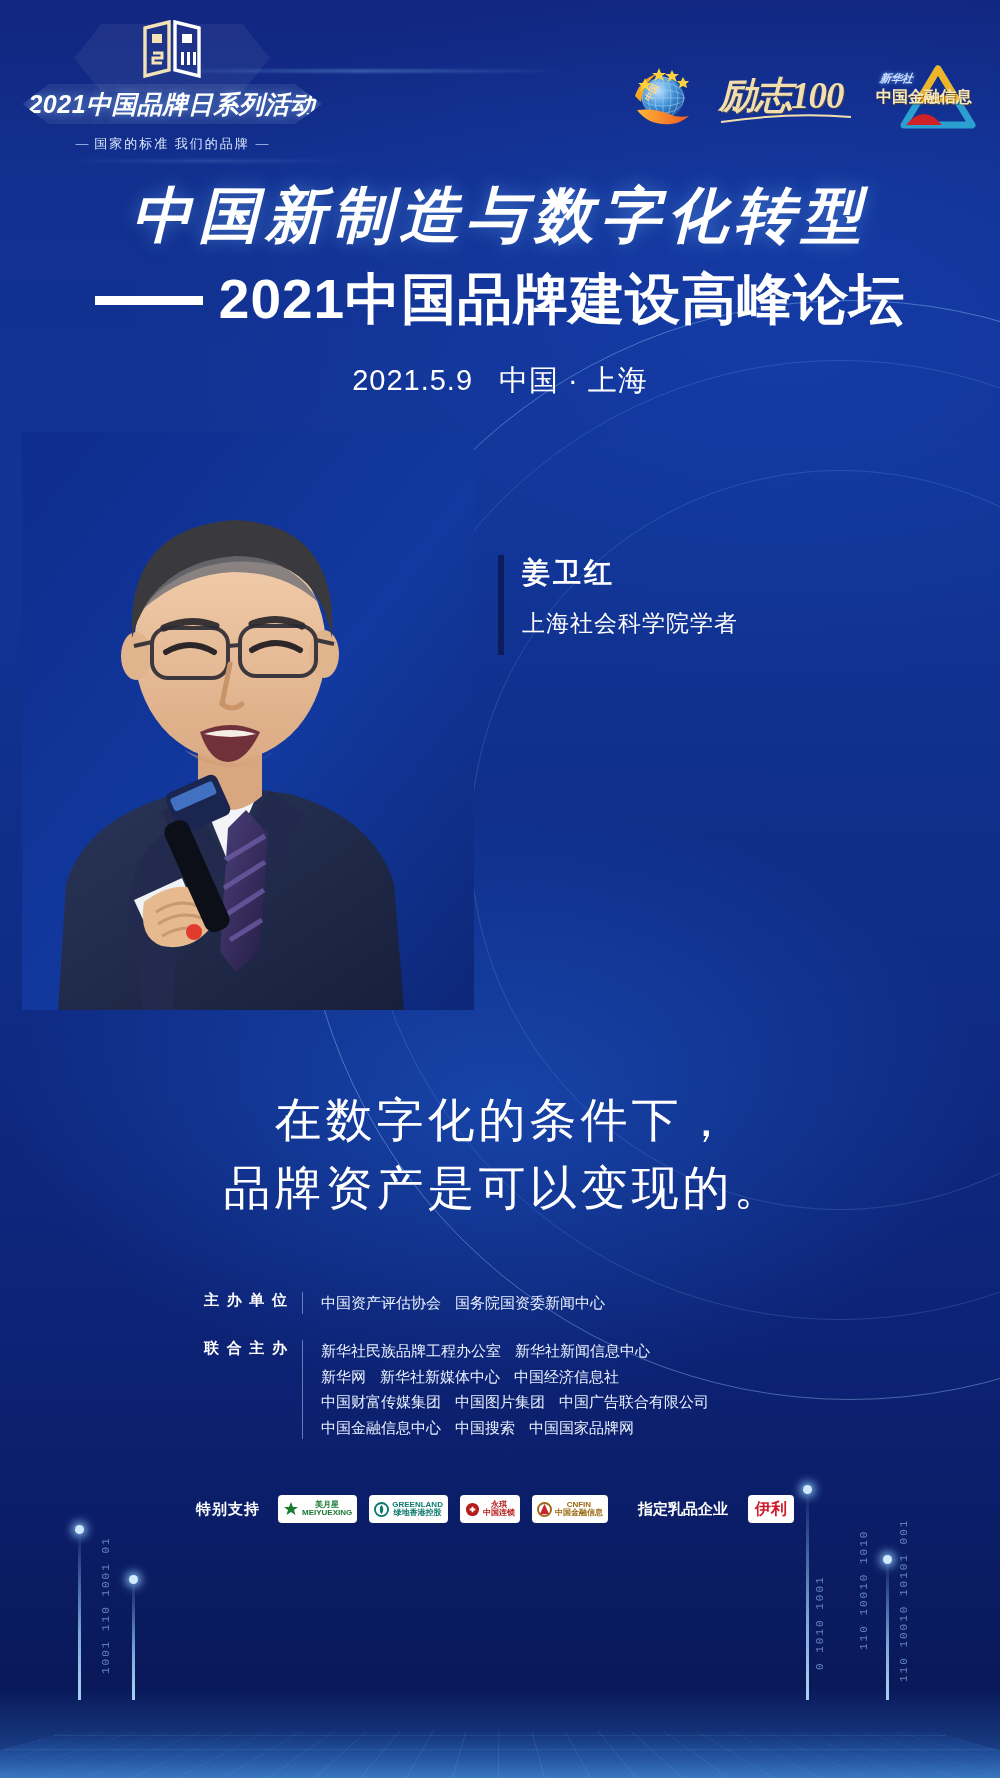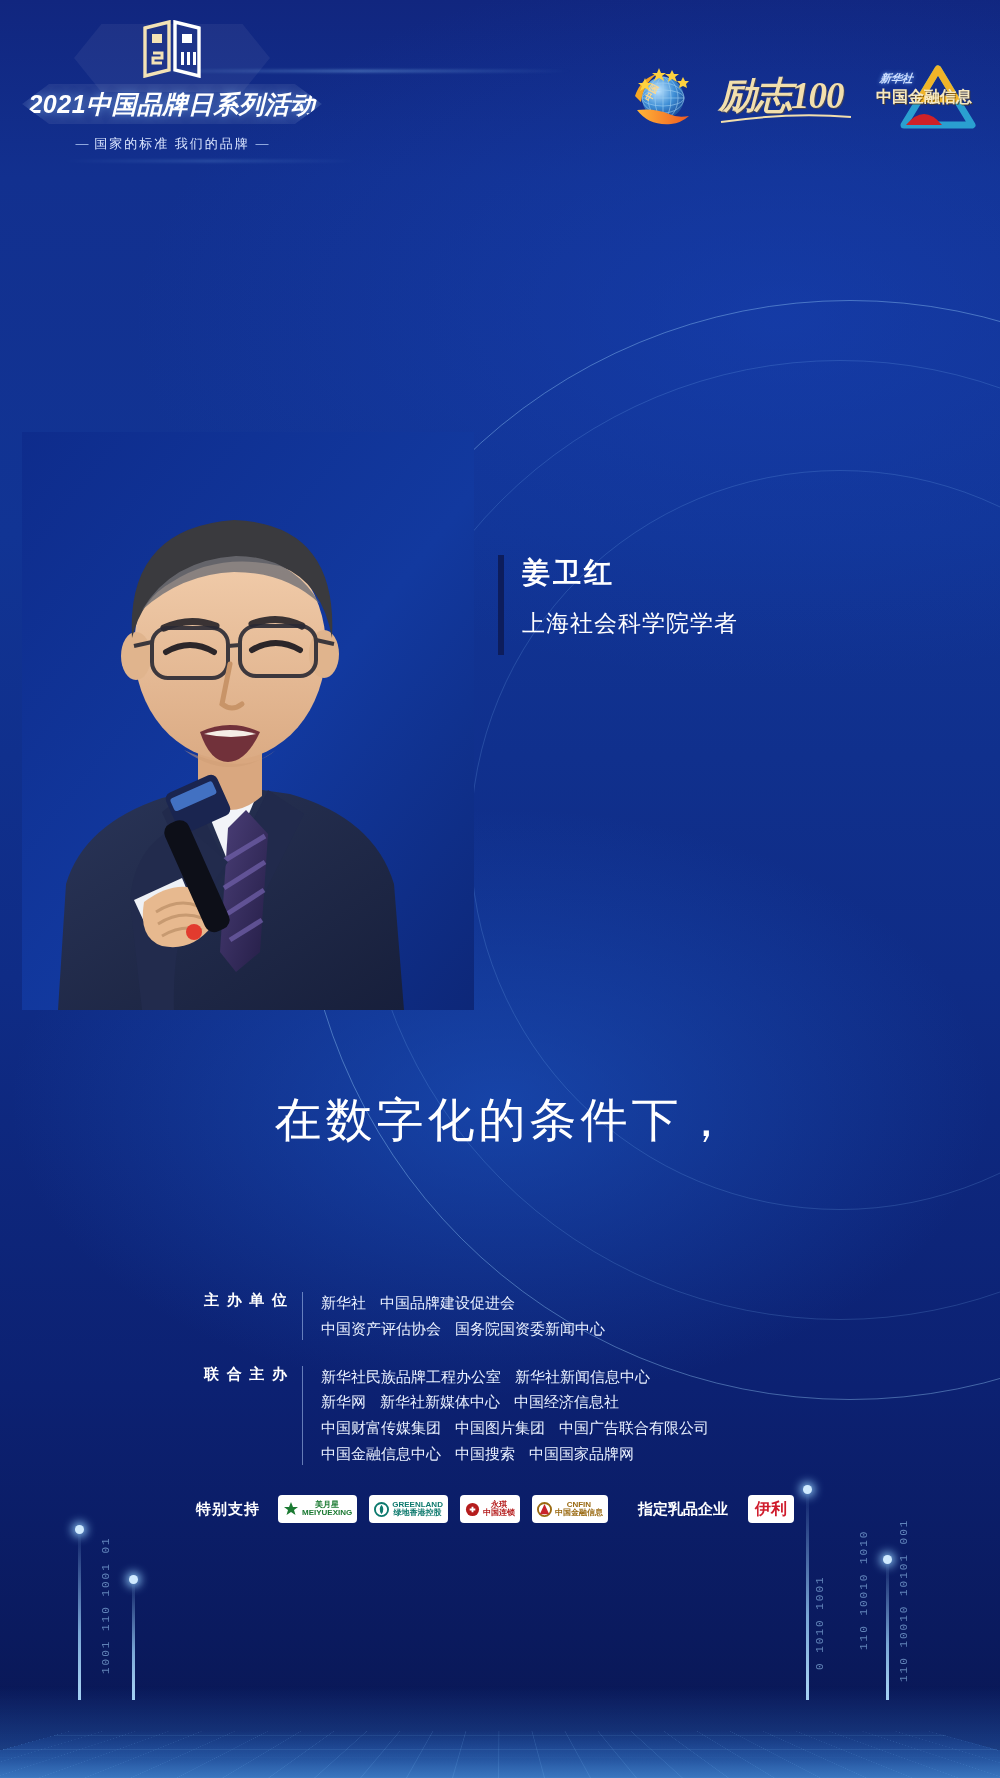--- a/index.html
+++ b/index.html
@@ -335,20 +335,30 @@
       <svg width="102" height="72" viewBox="0 0 102 72" class="photo-svg" style="position:absolute;left:0;top:0;">
         <path d="M62 6 L96 62 L28 62 Z" fill="none" stroke="#2a9fd0" stroke-width="7" stroke-linejoin="round"></path>
         <path d="M62 6 L80 36 L44 36 Z" fill="none" stroke="#f0b429" stroke-width="7" stroke-linejoin="round"></path>
         <path d="M30 62 Q48 40 66 62 Z" fill="#cf2127"></path>
       </svg>
       <div class="mz-top">新华社</div>
       <div class="mz-main">中国金融信息</div>
     </div>
   </div>
 
+  <div class="title-block">
+    <div class="title-cal">中国新制造与数字化转型</div>
+    <div class="title-sub-row">
+      <span class="title-dash"></span>
+      <span class="title-sub">2021中国品牌建设高峰论坛</span>
+    </div>
+    <div class="title-date">
+      <span>2021.5.9</span><span class="gap"></span><span>中国 · 上海</span>
+    </div>
+  </div>
 
   <div class="photo-frame">
     <svg width="452" height="578" viewBox="0 0 452 578" class="photo-svg">
       <defs>
         <linearGradient id="bgPhoto" x1="0" y1="0" x2="1" y2="1">
           <stop offset="0%" stop-color="#0e2c8c"></stop>
           <stop offset="55%" stop-color="#12399f"></stop>
           <stop offset="100%" stop-color="#0d2778"></stop>
         </linearGradient>
         <linearGradient id="suitG" x1="0" y1="0" x2="1" y2="1">
@@ -441,31 +451,29 @@
       <div class="name-bar"></div>
       <div class="speaker-texts">
         <div class="speaker-name">姜卫红</div>
         <div class="speaker-title">上海社会科学院学者</div>
       </div>
     </div>
   </div>
 
   <div class="quote-block">
     <div class="quote-line">在数字化的条件下，</div>
+    <div class="quote-line">品牌资产是可以变现的。</div>
   </div>
 
   <div class="credits">
 
     <div class="credit-row">
       <div class="credit-label">主办单位</div>
       <div class="credit-sep"></div>
       <div class="credit-items">
-        <div class="credit-line">
-          <span>新华社</span><span class="sp"></span><span>中国品牌建设促进会</span>
-        </div>
         <div class="credit-line">
           <span>中国资产评估协会</span><span class="sp"></span><span>国务院国资委新闻中心</span>
         </div>
       </div>
     </div>
 
     <div class="credit-row" style="margin-top:22px;">
       <div class="credit-label">联合主办</div>
       <div class="credit-sep"></div>
       <div class="credit-items">

